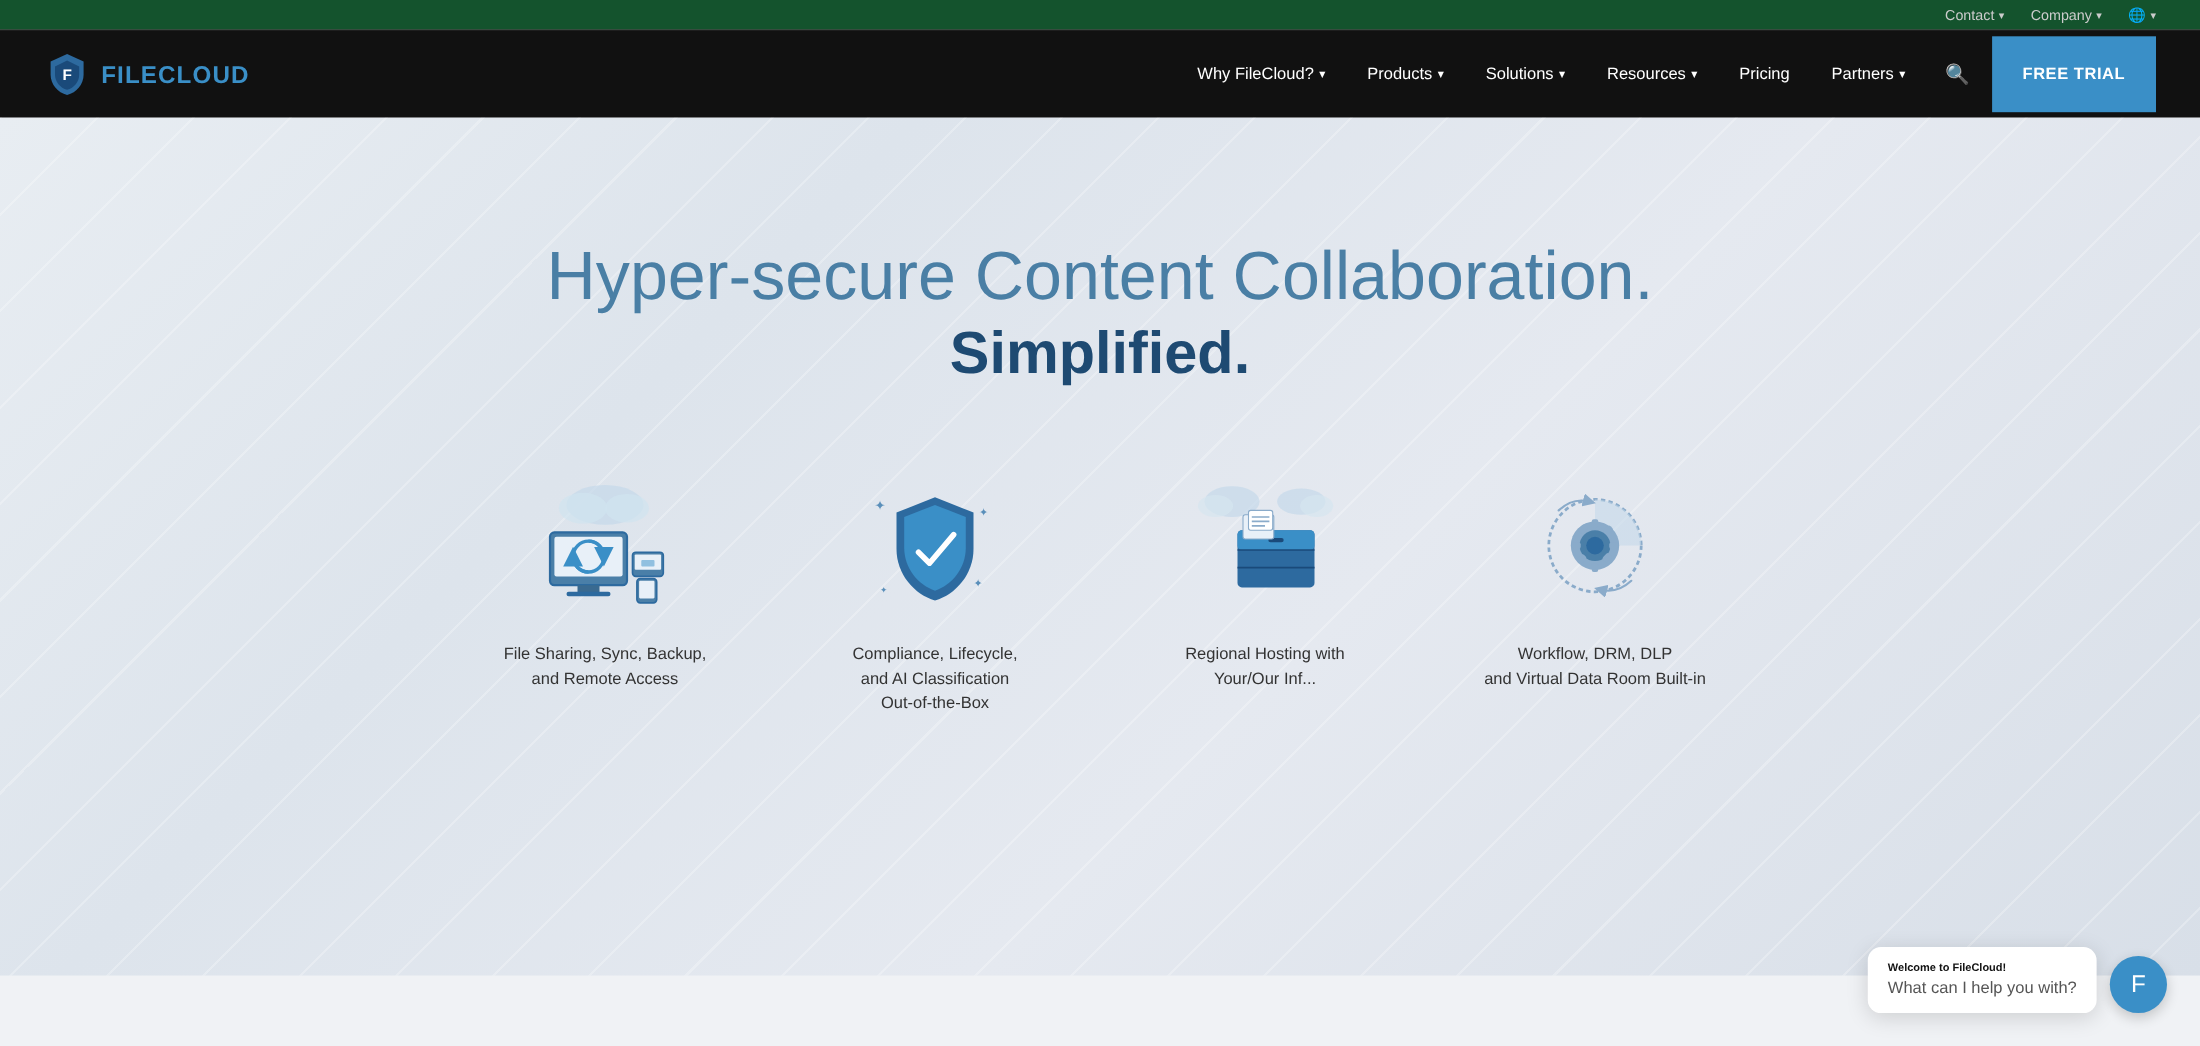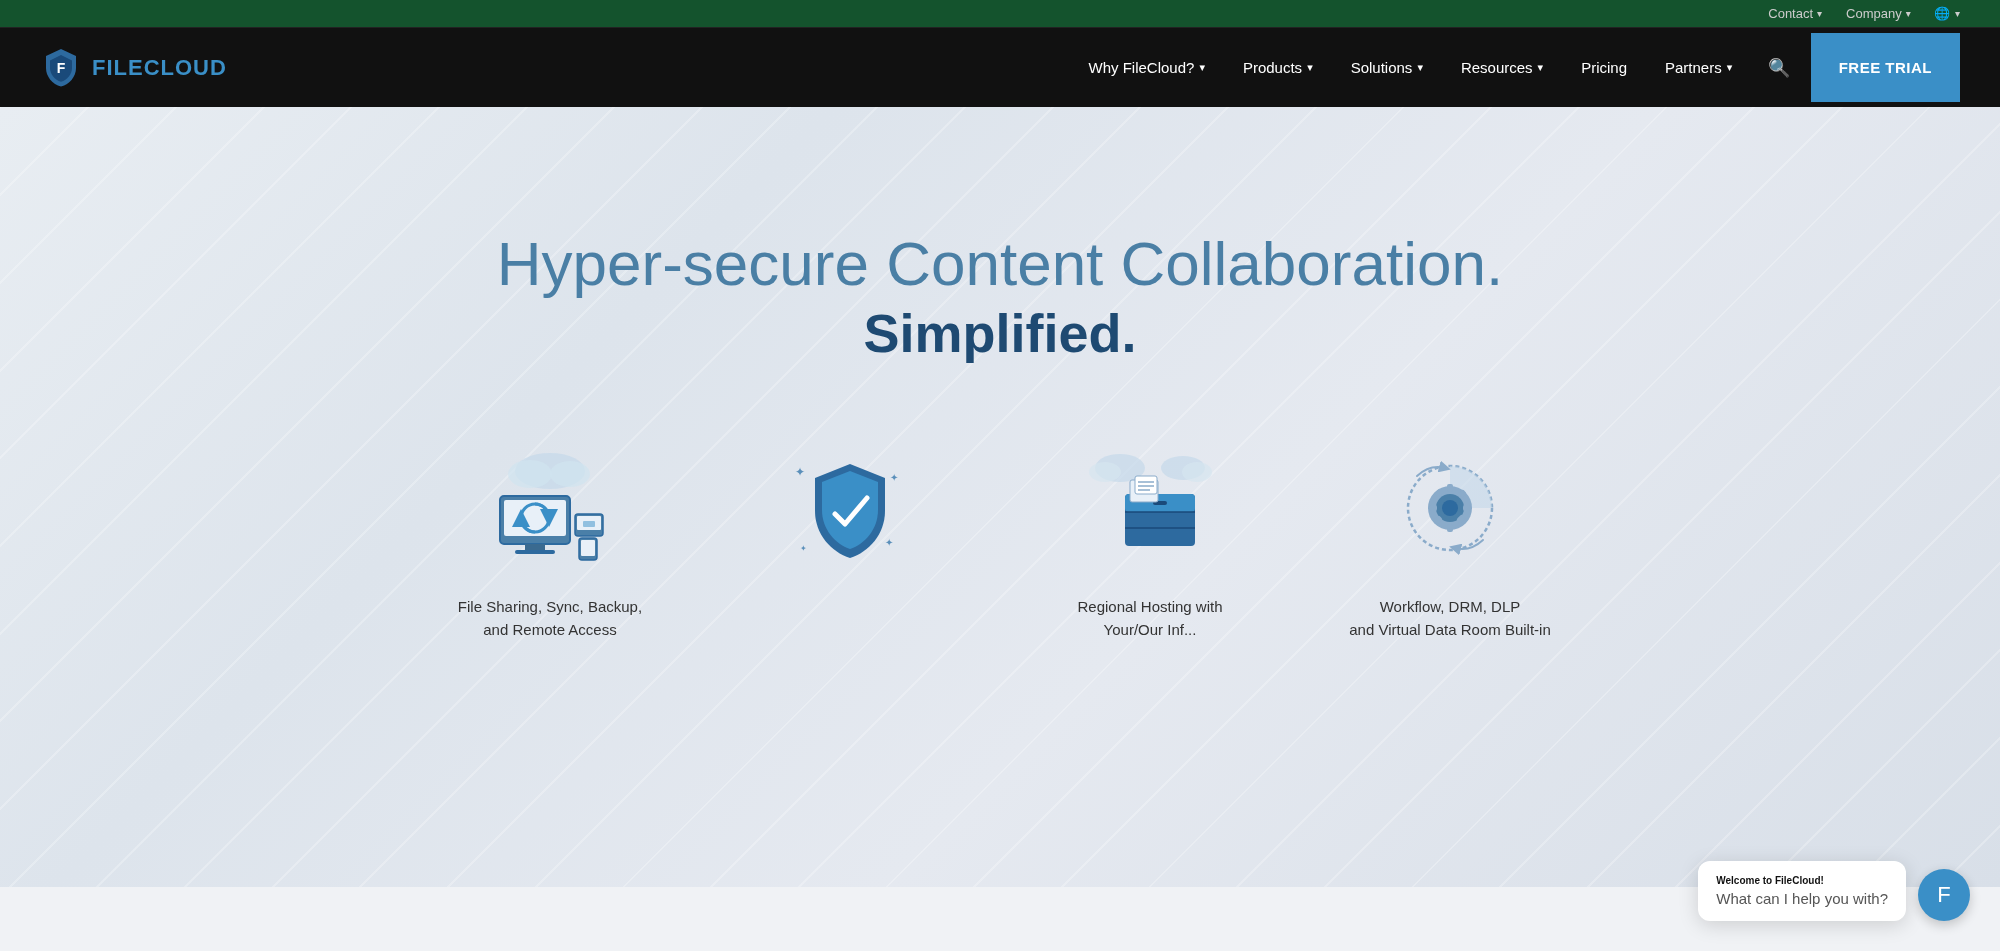--- a/index.html
+++ b/index.html
@@ -119,21 +119,21 @@
       );
       pointer-events: none;
     }
 
     .hero-title {
       color: #4a7fa5;
       font-size: 62px;
       font-weight: 300;
       text-align: center;
       line-height: 1.2;
-      margin-top: 40px;
+      margin-top: 28px;
       position: relative;
       z-index: 1;
     }
     .hero-title-bold {
       color: #1e4a72;
       font-weight: 800;
       display: block;
       font-size: 54px;
     }
 
@@ -325,20 +325,21 @@
           <text x="110" y="100" font-size="10" fill="#5a8fba">✦</text>
           <text x="25" y="105" font-size="8" fill="#5a8fba">✦</text>
 
           <path d="M75 18 L110 32 L110 65 C110 88 94 106 75 112 C56 106 40 88 40 65 L40 32 Z" fill="#2d6a9f"></path>
 
           <path d="M75 25 L103 36 L103 64 C103 83 90 98 75 103 C60 98 47 83 47 64 L47 36 Z" fill="#3a8fc7"></path>
 
           <path d="M60 68 L70 78 L92 52" stroke="#fff" stroke-width="5" stroke-linecap="round" stroke-linejoin="round" fill="none"></path>
         </svg>
       </div>
+      <p class="feature-label">Compliance, Lifecycle,<br>and AI Classification<br>Out-of-the-Box</p>
     </div>
 
     <div class="feature-card">
       <div class="feature-icon">
         <svg width="150" height="130" viewBox="0 0 150 130" xmlns="http://www.w3.org/2000/svg">
 
           <ellipse cx="45" cy="22" rx="25" ry="14" fill="#c5d8ea" opacity="0.7"></ellipse>
           <ellipse cx="30" cy="26" rx="16" ry="10" fill="#d5e6f0" opacity="0.7"></ellipse>
 
           <ellipse cx="108" cy="22" rx="22" ry="12" fill="#c5d8ea" opacity="0.7"></ellipse>

